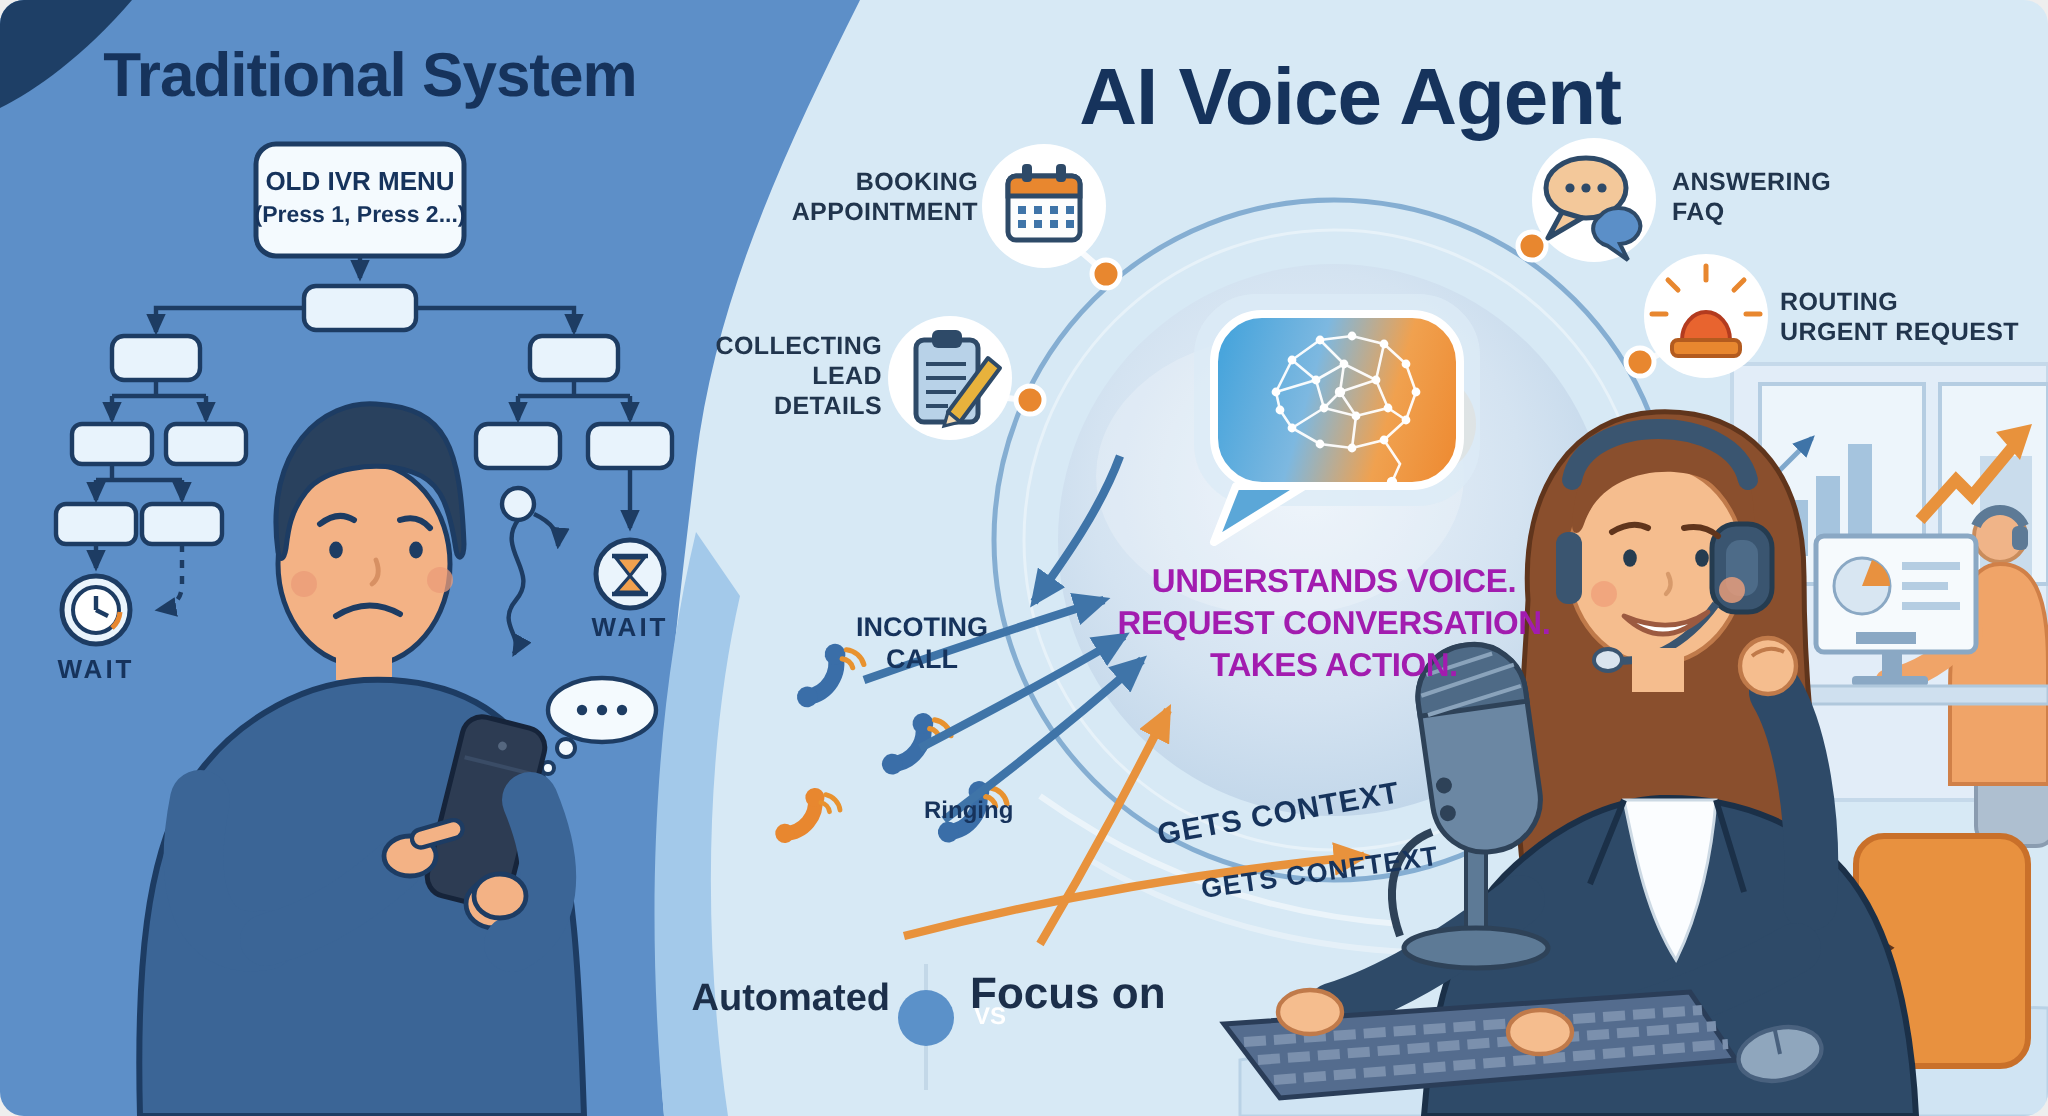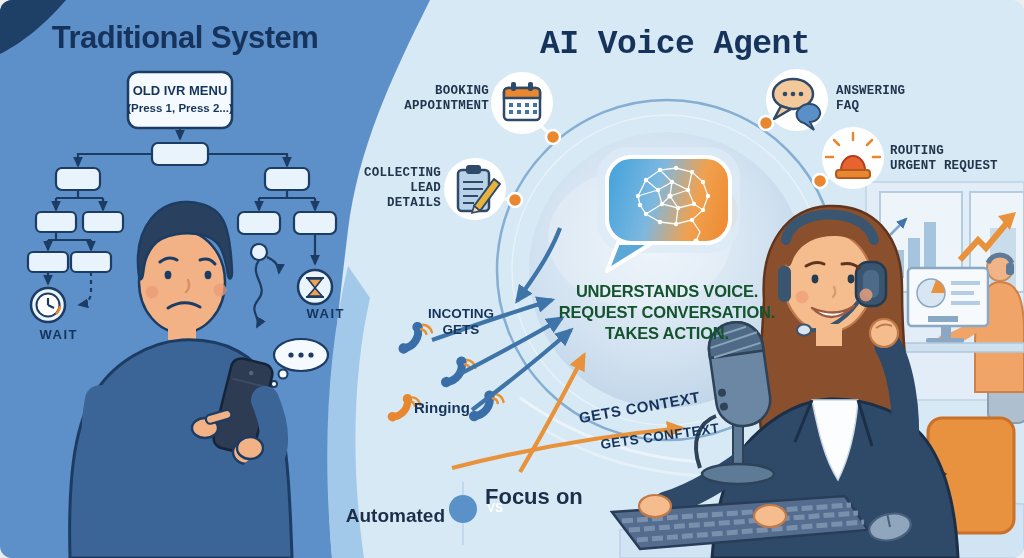--- a/index.html
+++ b/index.html
@@ -2,30 +2,30 @@
 <html><head>
 <meta charset="utf-8">
 <style>
   html,body{margin:0;padding:0;background:#eee;}
   #stage{position:relative;width:1024px;height:558px;overflow:hidden;font-family:"Liberation Sans",sans-serif;border-radius:12px;}
   #art{position:absolute;left:0;top:0;}
   .t{position:absolute;color:#16335c;font-weight:bold;line-height:1.15;}
   .ctr{text-align:center;}
   .rgt{text-align:right;}
   .title-l{font-size:31px;letter-spacing:-0.5px;}
-  .title-r{font-size:33px;letter-spacing:-0.5px;font-family:Liberation Mono, monospace;}
+  .title-r{font-size:40px;letter-spacing:-0.5px;}
   .boxT{font-size:13px;}
   .boxS{font-size:11.5px;font-weight:bold;}
-  .wait{font-size:13px;letter-spacing:1.5px;text-align:right;}
-  .feat{font-size:12.5px;line-height:15px;letter-spacing:.2px;color:#21354d;font-family:Liberation Mono, monospace;}
+  .wait{font-size:13px;letter-spacing:1.5px;}
+  .feat{font-size:12.5px;line-height:15px;letter-spacing:.2px;color:#21354d;}
   .feat span{display:block;}
-  .cap{font-size:16.5px;line-height:21px;letter-spacing:-0.2px;color:#14532d;}
+  .cap{font-size:16.5px;line-height:21px;letter-spacing:-0.2px;color:#a21caf;}
   .cap span{display:block;}
   .inc{font-size:13.5px;line-height:16px;}
-  .ring{font-size:15px;}
+  .ring{font-size:12px;margin-left:48px;}
   .gets1{font-size:15px;letter-spacing:.5px;transform:rotate(-10deg);}
   .gets2{font-size:13.5px;letter-spacing:.5px;transform:rotate(-8deg);}
   .foot{font-size:19px;line-height:23px;color:#1c2f4a;}
   .foot span{display:block;}
   .vs{font-size:12px;color:#fff;text-align:center;margin-left:32px;}
 </style>
 </head>
 <body>
 
 <div id="stage">
@@ -383,27 +383,27 @@
 </div>
 
 <div class="t ctr cap" style="left:527px;top:281px;width:280px;">
   <span>UNDERSTANDS VOICE.</span>
   <span>REQUEST CONVERSATION.</span>
   <span>TAKES ACTION.</span>
 </div>
 
 <div class="t ctr inc" style="left:415px;top:306px;width:92px;">
   <span>INCOTING</span>
-  <span>GETS</span>
+  <span>CALL</span>
 </div>
 <div class="t ring" style="left:414px;top:399px;width:70px;">Ringing</div>
 
 <div class="t gets1" style="left:578px;top:398px;width:130px;">GETS CONTEXT</div>
 <div class="t gets2" style="left:600px;top:428px;width:130px;">GETS CONFTEXT</div>
 
-<div class="t rgt foot" style="left:340px;top:488px;width:105px;margin-top:16px;">
+<div class="t rgt foot" style="left:340px;top:488px;width:105px;">
   <span>Automated</span>
 </div>
 <div class="t vs" style="left:448px;top:502px;width:30px;">VS</div>
 <div class="t foot" style="left:485px;top:485px;width:170px;font-size:22px;">
   <span>Focus on</span>
 </div>
 </div>
 
 </body></html>

